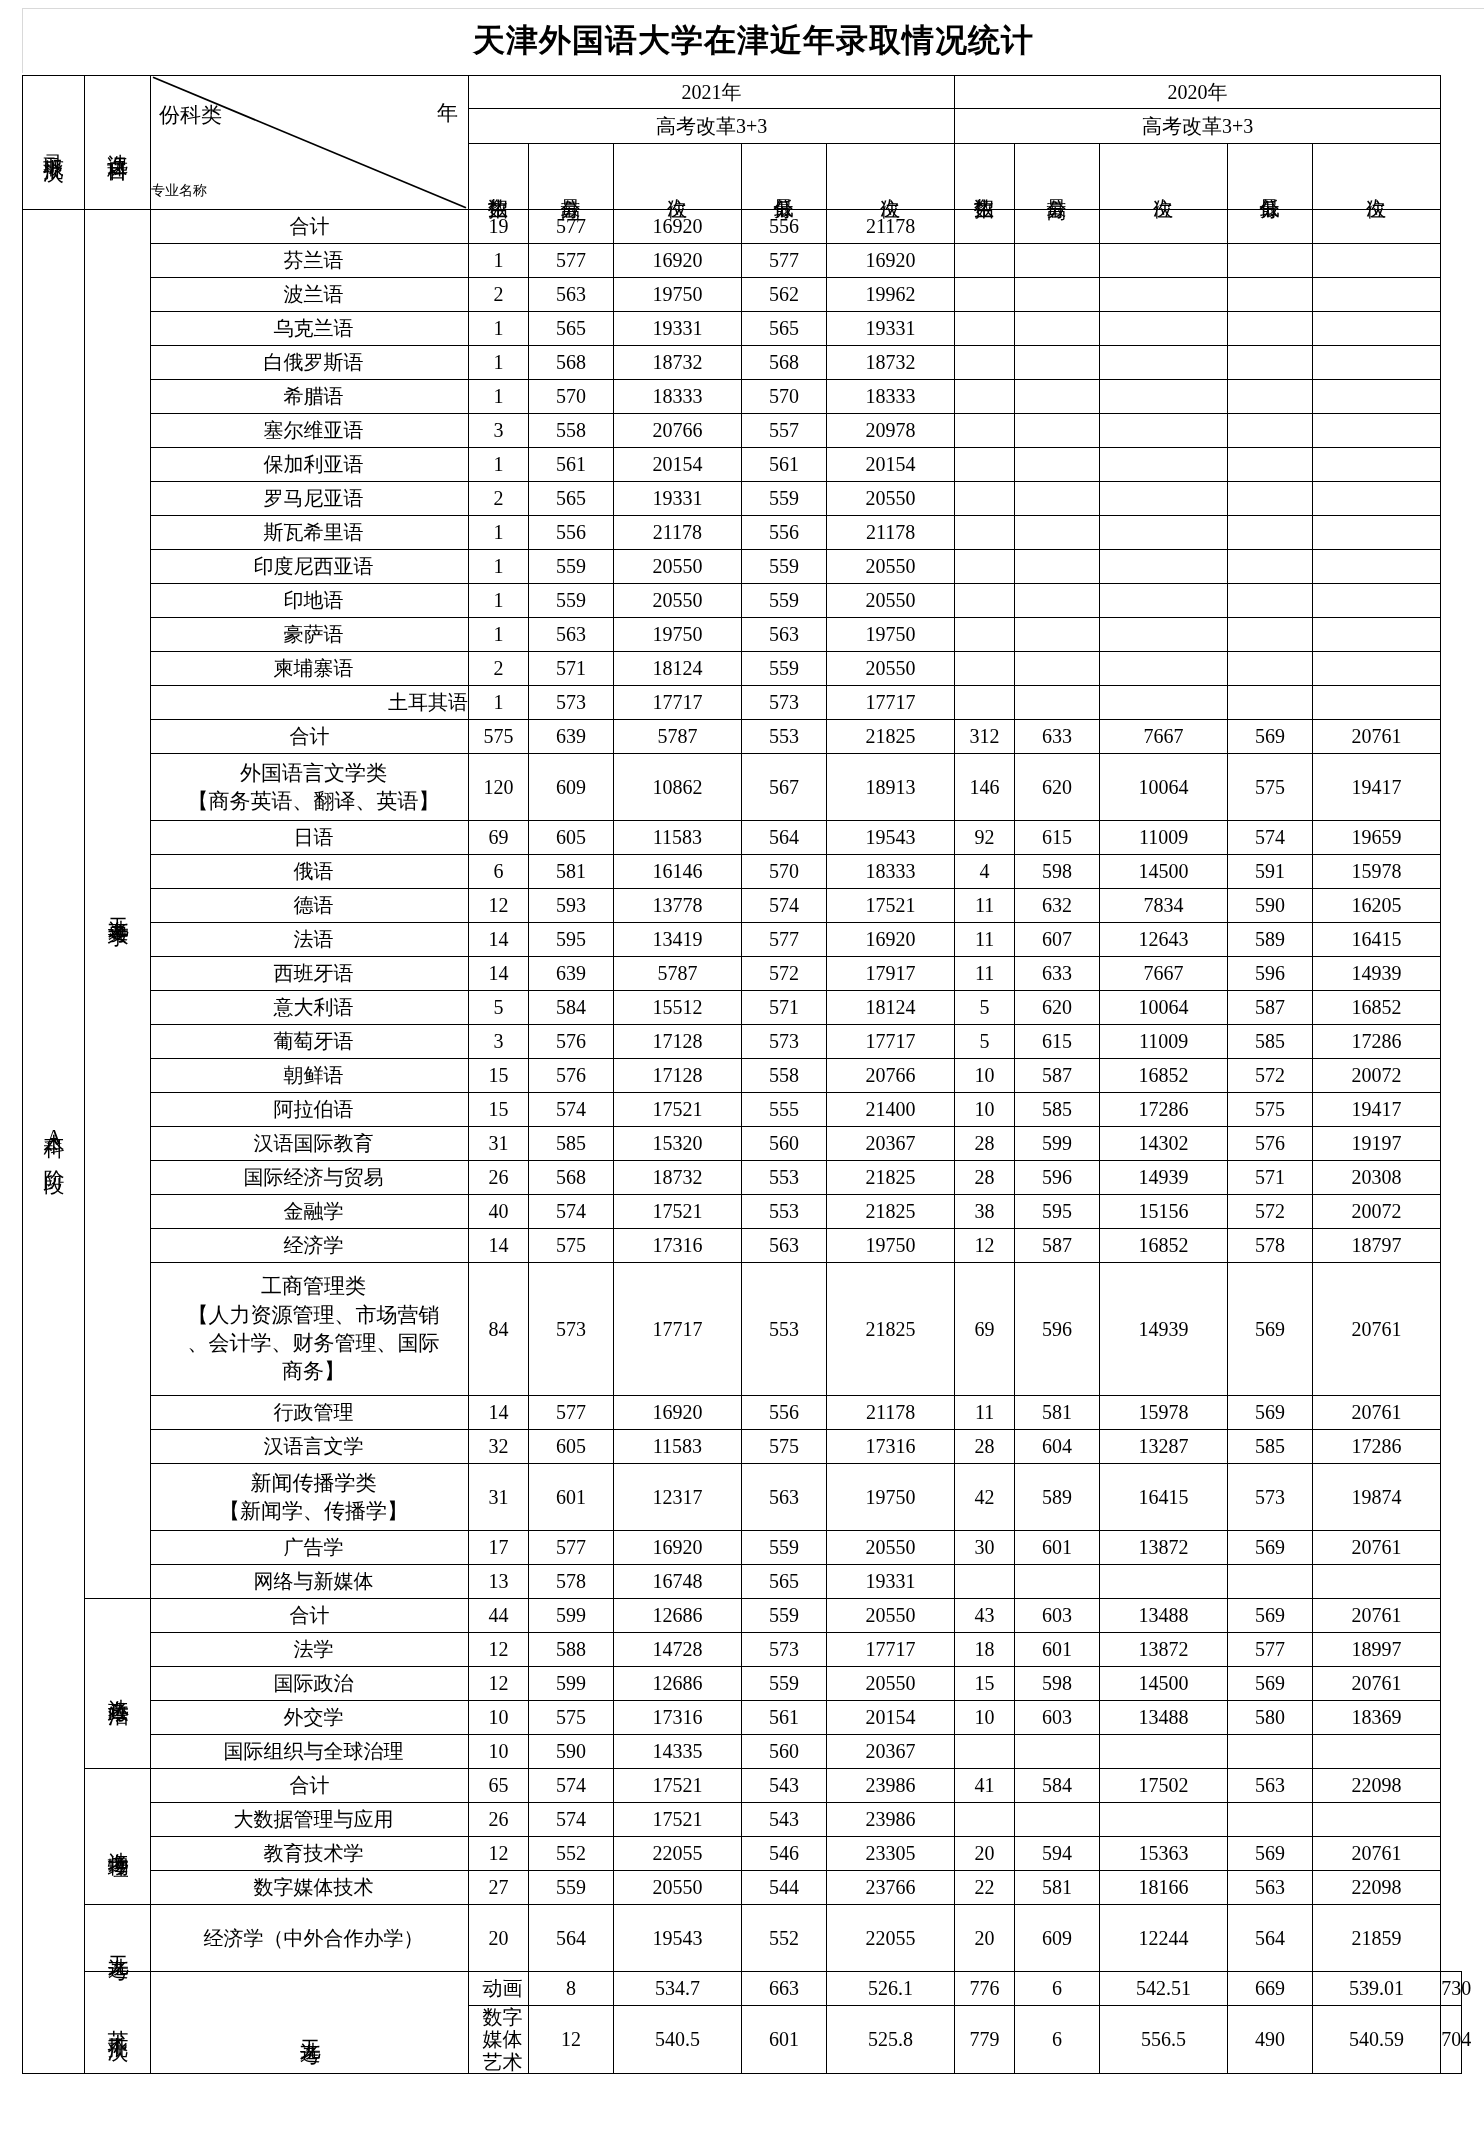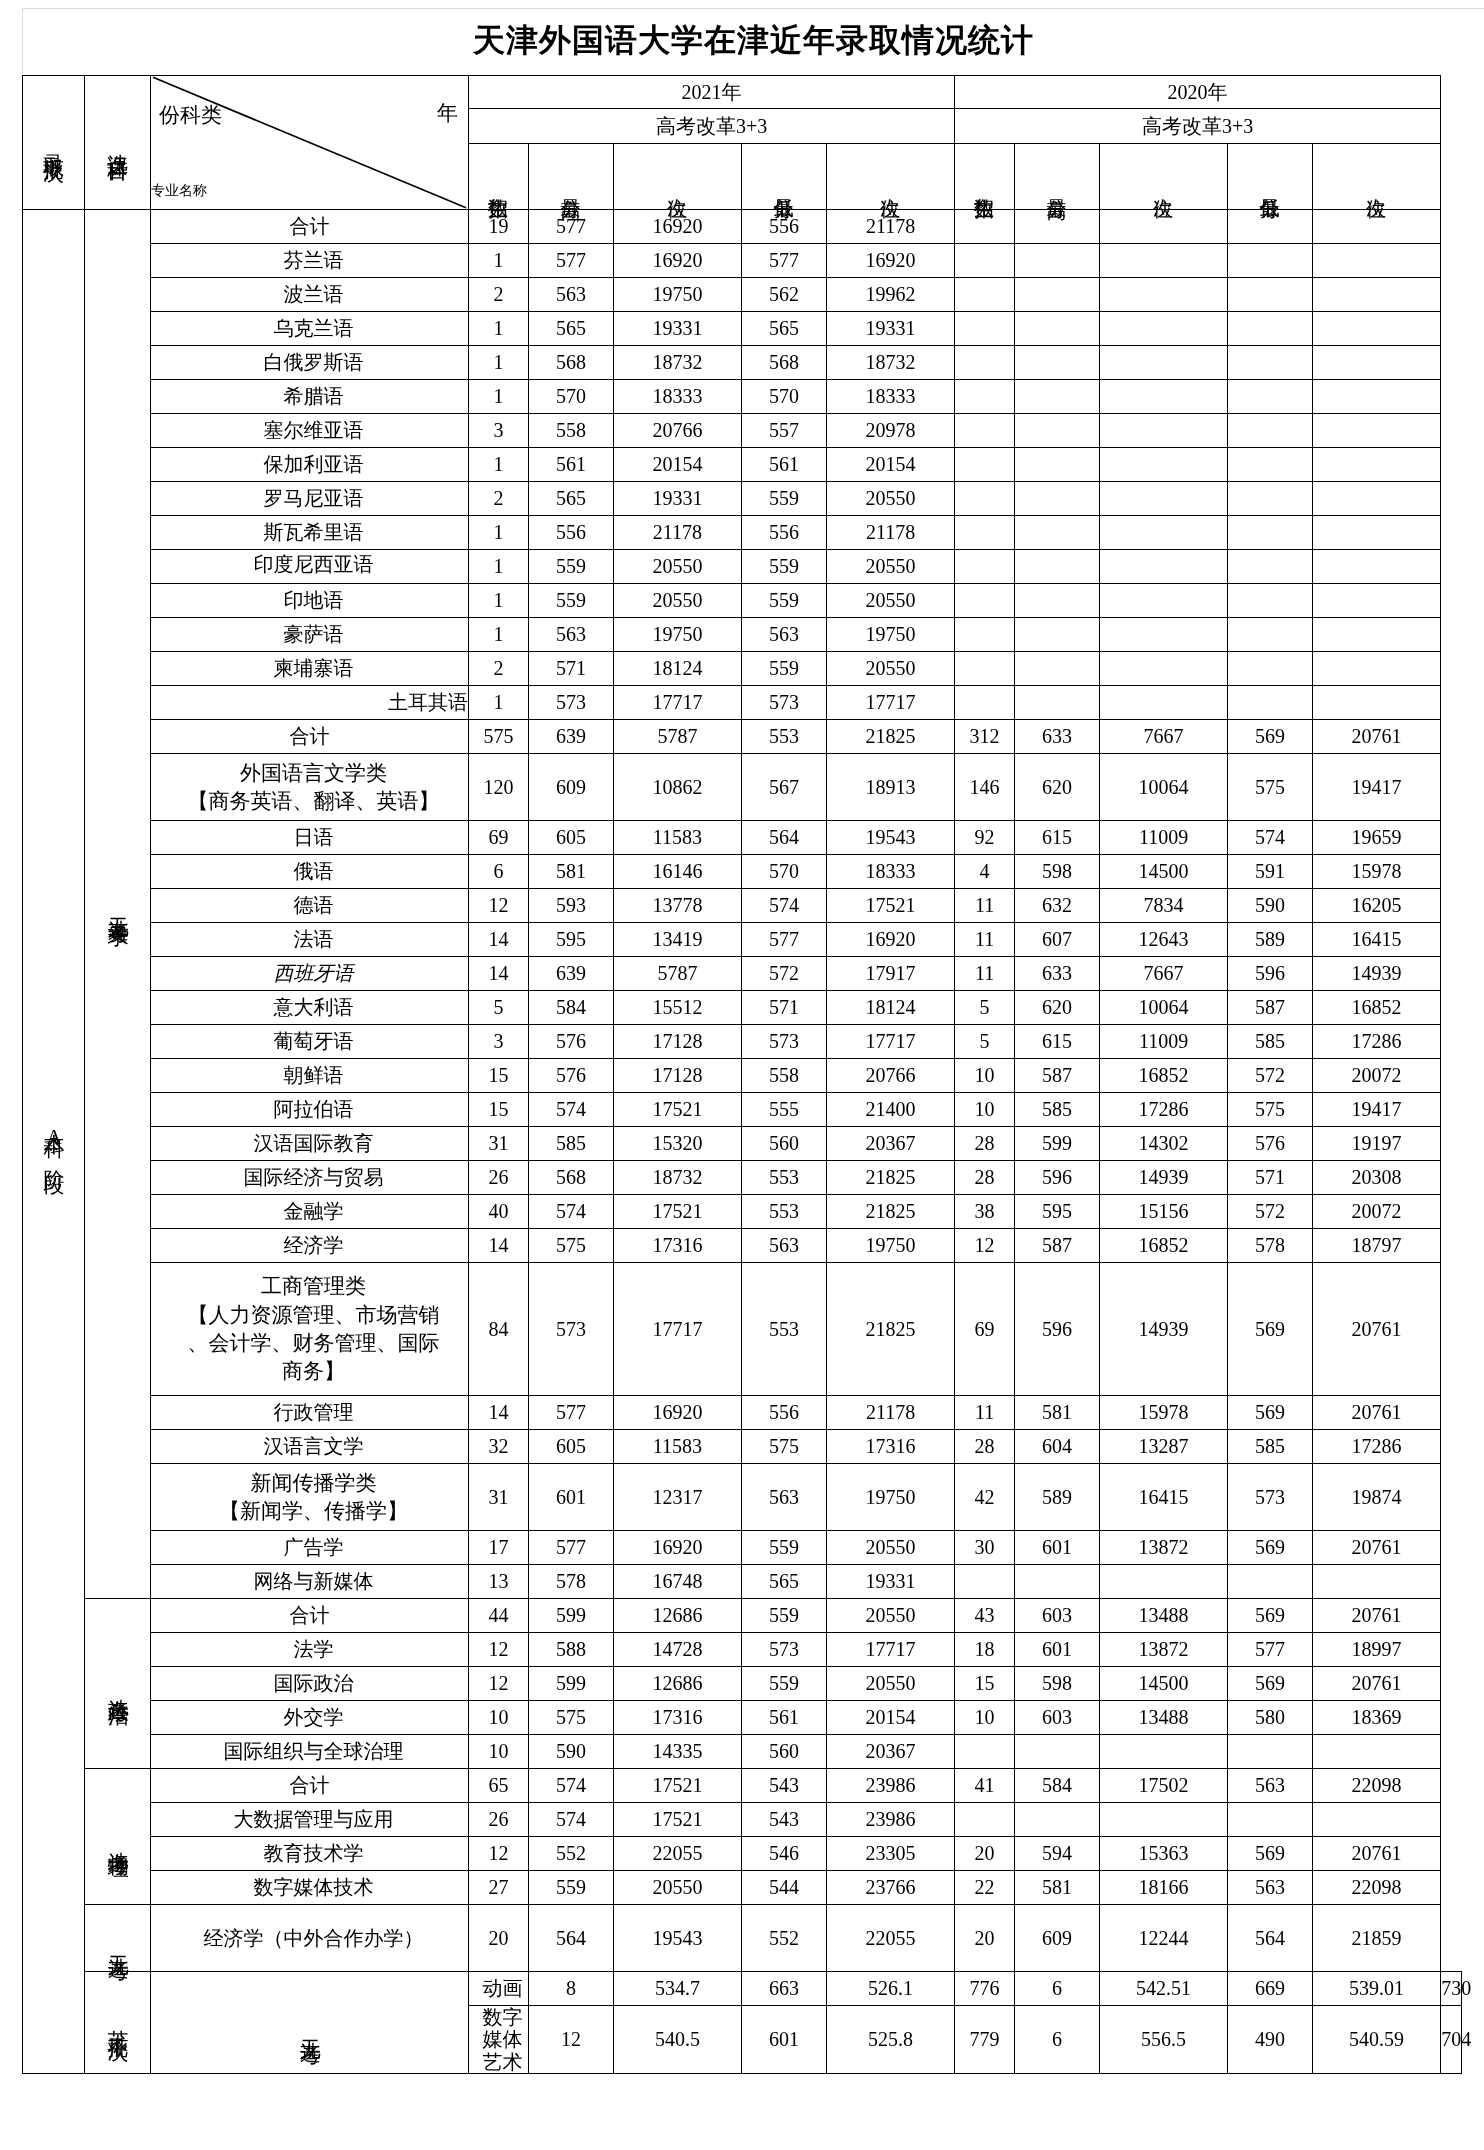--- a/index.html
+++ b/index.html
@@ -352,21 +352,21 @@
           <td class="numcell">21178</td>
           <td class="numcell">556</td>
           <td class="numcell">21178</td>
           <td class="numcell"></td>
           <td class="numcell"></td>
           <td class="numcell"></td>
           <td class="numcell"></td>
           <td class="numcell"></td>
         </tr>
         <tr>
-          <td class="left" style="height: 33px; font-family: Liberation Mono, monospace;">印度尼西亚语</td>
+          <td class="left" style="height: 33px;">印度尼西亚语</td>
           <td class="numcell">1</td>
           <td class="numcell">559</td>
           <td class="numcell">20550</td>
           <td class="numcell">559</td>
           <td class="numcell">20550</td>
           <td class="numcell"></td>
           <td class="numcell"></td>
           <td class="numcell"></td>
           <td class="numcell"></td>
           <td class="numcell"></td>
@@ -498,21 +498,21 @@
           <td class="numcell">13419</td>
           <td class="numcell">577</td>
           <td class="numcell">16920</td>
           <td class="numcell">11</td>
           <td class="numcell">607</td>
           <td class="numcell">12643</td>
           <td class="numcell">589</td>
           <td class="numcell">16415</td>
         </tr>
         <tr>
-          <td class="left" style="height: 33px; font-style: italic;">西班牙语</td>
+          <td class="left" style="height: 33px;">西班牙语</td>
           <td class="numcell">14</td>
           <td class="numcell">639</td>
           <td class="numcell">5787</td>
           <td class="numcell">572</td>
           <td class="numcell">17917</td>
           <td class="numcell">11</td>
           <td class="numcell">633</td>
           <td class="numcell">7667</td>
           <td class="numcell">596</td>
           <td class="numcell">14939</td>

